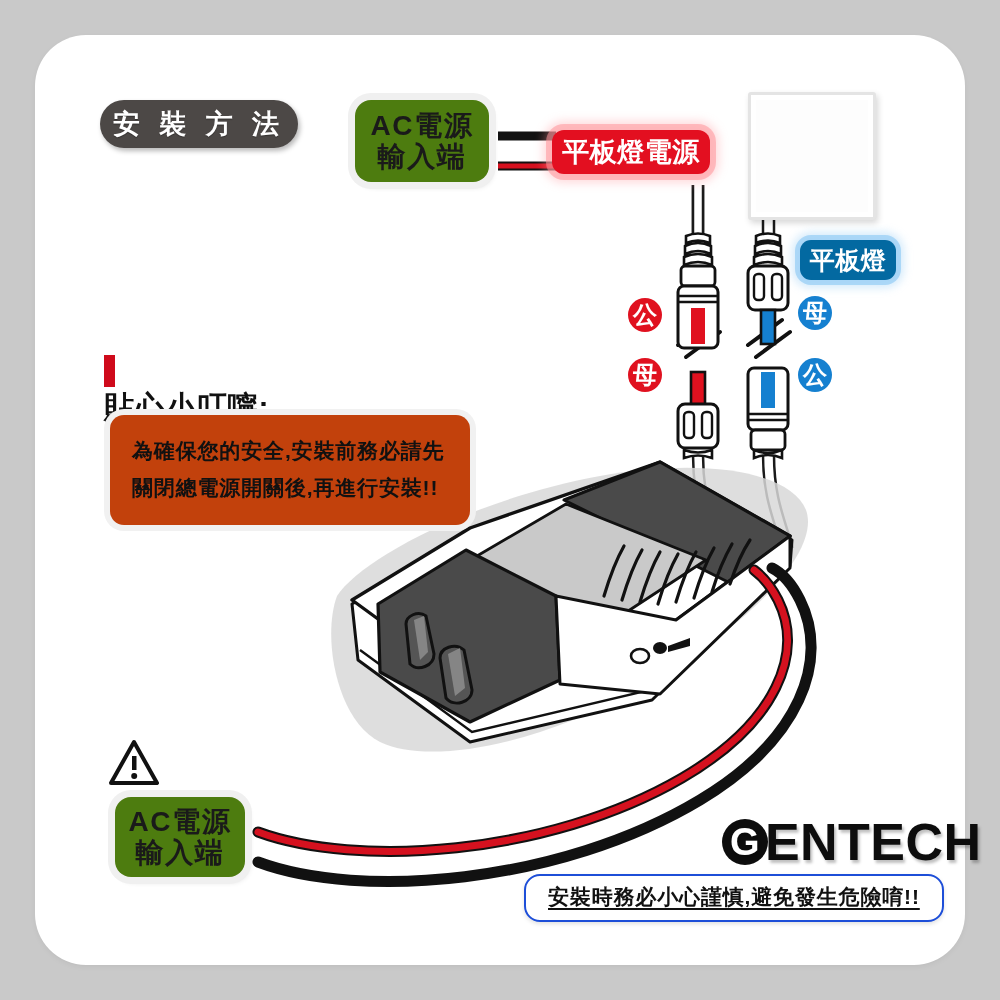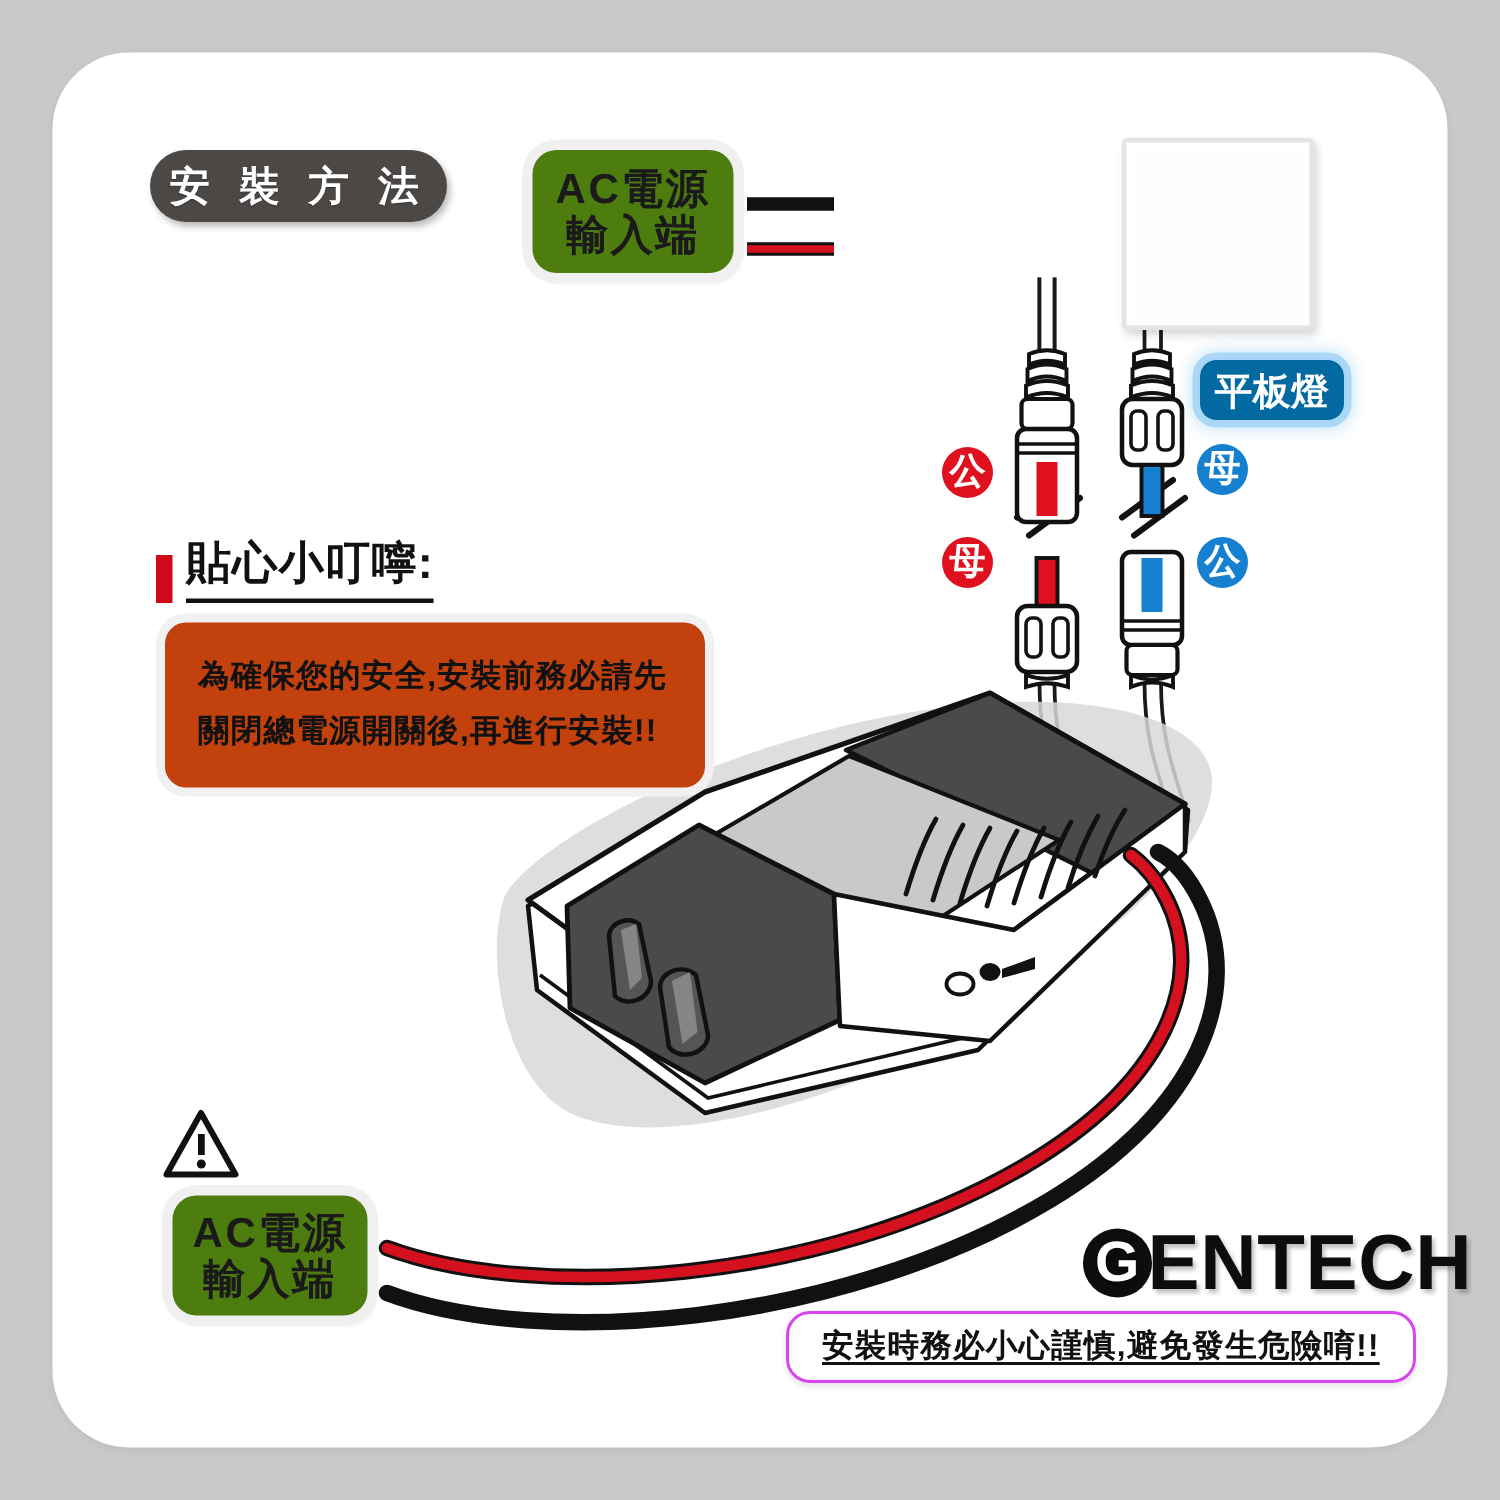--- a/index.html
+++ b/index.html
@@ -46,38 +46,38 @@
   .pill-blue{
     position:absolute;
     background:#0369a1;border-radius:11px;color:#fff;font-weight:700;
     display:flex;align-items:center;justify-content:center;
     box-shadow:0 0 0 5px rgba(150,205,245,.7),0 0 9px 8px rgba(150,205,245,.4);
     letter-spacing:.02em;white-space:nowrap;
   }
 
   
   .tip-head{
-    position:absolute;display:flex;align-items:flex-end;
+    position:absolute;display:flex;align-items:flex-start;flex-direction:column;
   }
   .tip-bar{width:11px;height:32px;background:#cf0a1b;margin-right:9px;}
   .tip-text{
     font-size:30px;font-weight:700;color:#111;
     border-bottom:3px solid #111;padding-bottom:3px;letter-spacing:.03em;
     white-space:nowrap;
   }
   .tip-box{
     position:absolute;background:#c2410c;border-radius:14px;
     padding:18px 22px;box-shadow:0 0 0 6px #f1f1f1;
     font-size:21px;font-weight:700;color:#111;line-height:1.75;
     letter-spacing:.04em;
   }
 
   
   .caption{
-    position:absolute;border:2px solid #d946ef;border-radius:16px;
+    position:absolute;border:2px solid #1d4ed8;border-radius:16px;
     padding:7px 22px 9px;font-size:21px;font-weight:700;color:#111;
     white-space:nowrap;letter-spacing:.04em;
     box-shadow:0 2px 4px rgba(0,0,0,.12);
   }
   .caption u{text-decoration:underline;text-underline-offset:4px;}
 
   
   .brand{
     position:absolute;display:flex;align-items:center;
     font-size:44px;font-weight:700;color:#0d0d0d;letter-spacing:.01em;
@@ -202,20 +202,23 @@
 
   <div class="pill-dark" style="left:100px;top:100px;width:198px;height:48px;font-size:27px;">
     <span>安 裝 方 法</span>
   </div>
 
   <div class="pill-gray" style="left:355px;top:100px;width:134px;height:82px;font-size:28px;">
     <span class="ln">AC電源</span>
     <span class="ln">輸入端</span>
   </div>
 
+  <div class="pill-red" style="left:552px;top:130px;width:158px;height:44px;font-size:27px;">
+    <span>平板燈電源</span>
+  </div>
 
   <div class="panel-light" style="left:748px;top:92px;width:122px;height:122px;border-radius:3px;"></div>
 
   <div class="pill-blue" style="left:800px;top:240px;width:96px;height:40px;font-size:25px;">
     <span>平板燈</span>
   </div>
 
   <svg width="1000" height="1000" style="pointer-events:none;">
 
     <g>

